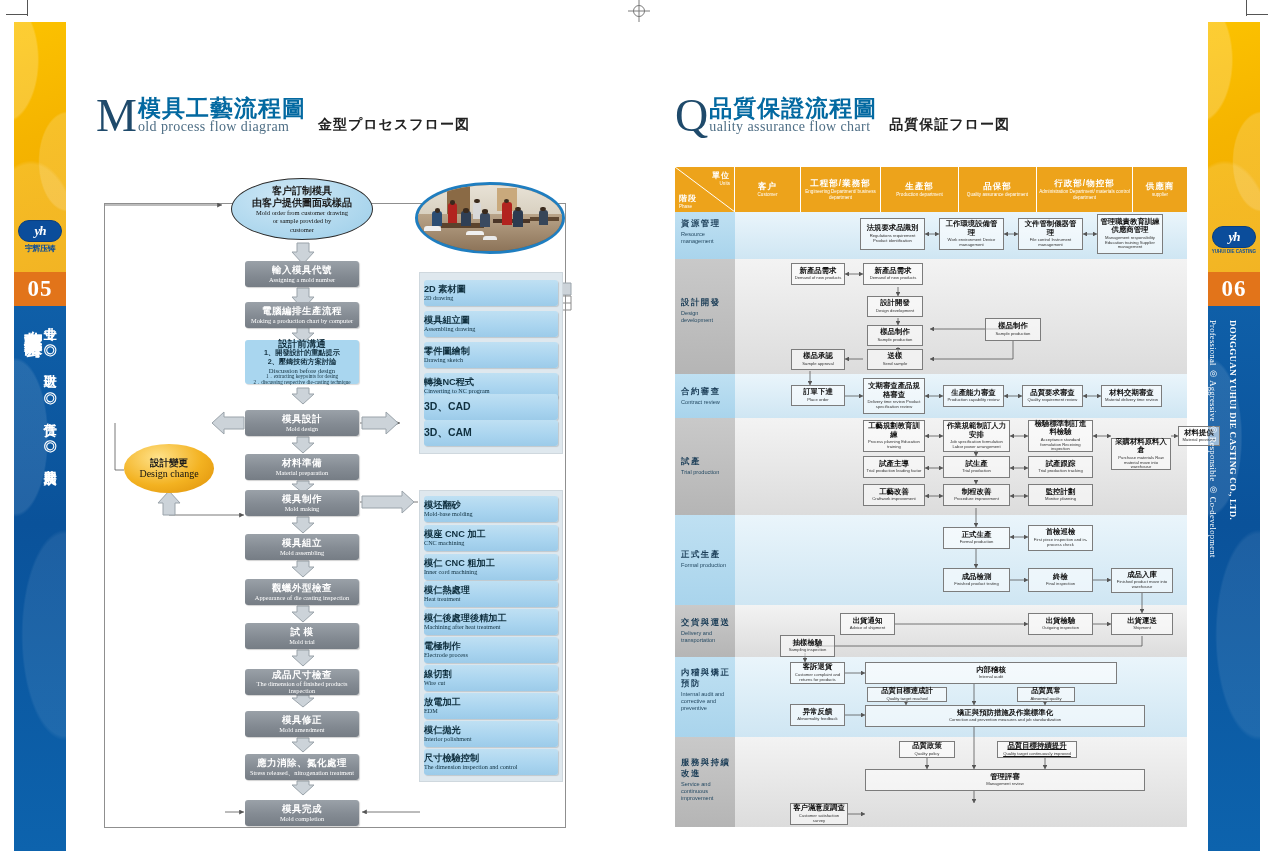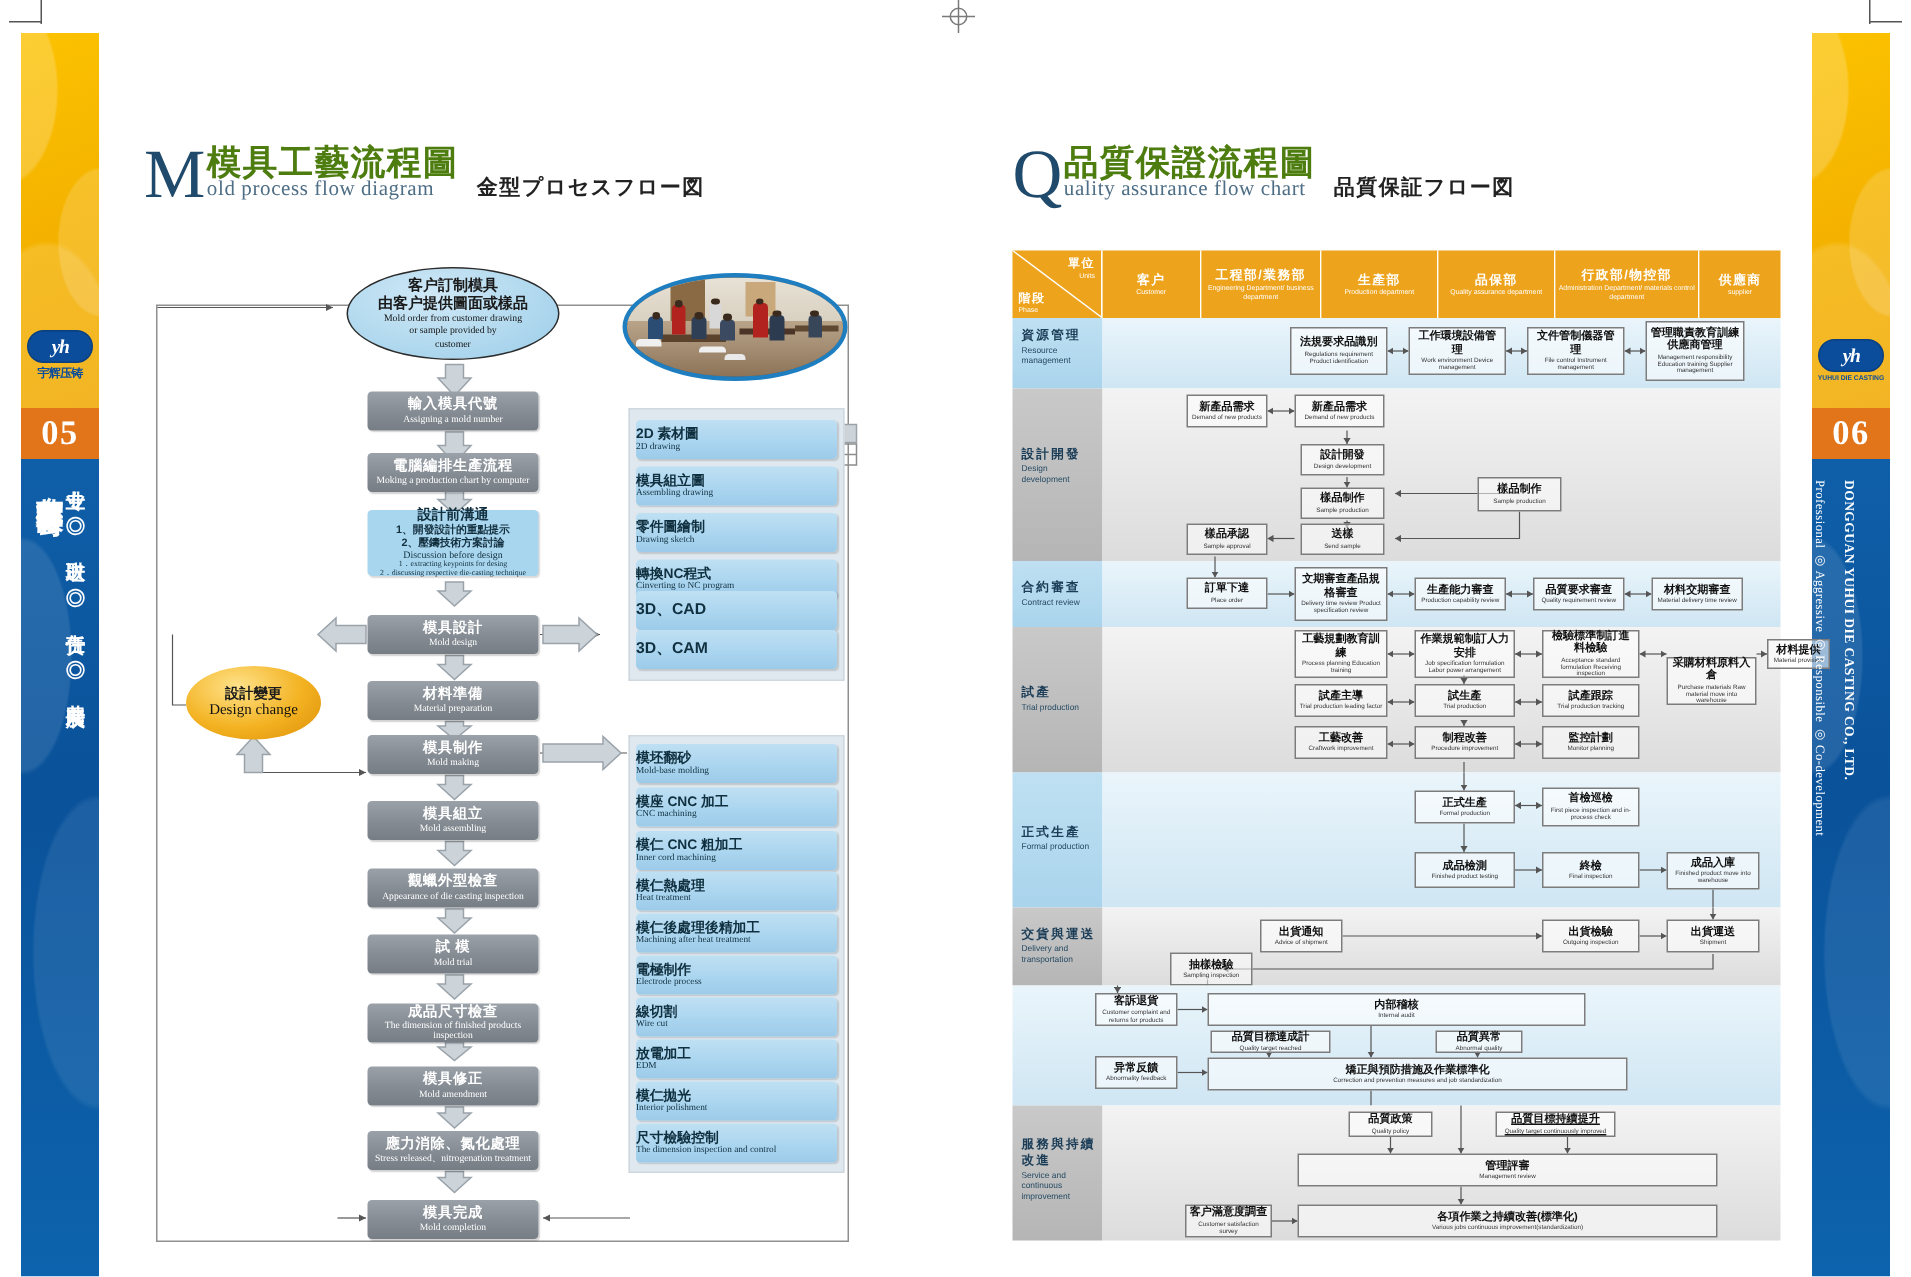--- a/index.html
+++ b/index.html
@@ -91,21 +91,21 @@
   
   .title-block { position:absolute; }
   .title-row { display:flex; align-items:flex-end; }
   .drop-cap {
     font-family:"Liberation Serif", serif;
     font-size: 46px; color:#1f4a6b; line-height:.85;
     margin-right: 1px;
   }
   .title-stack { display:flex; flex-direction:column; }
   .title-cn {
-    font-size: 23px; color:#4d7c0f; font-weight:bold;
+    font-size: 23px; color:#0369a1; font-weight:bold;
     line-height:1.0; letter-spacing:1px;
   }
   .title-en {
     font-family:"Liberation Serif", serif;
     font-size: 14px; color:#4e6e85; line-height:1.05;
     letter-spacing:.4px;
   }
   .title-jp {
     font-size: 14px; color:#222; font-weight:bold;
     margin-left: 12px; margin-bottom: 1px; letter-spacing:1px;
@@ -821,20 +821,24 @@
         <div class="en">Shipment</div>
       </div>
       <div class="nb" style="left:45px;top:30px;width:55px;height:22px;">
         <div class="cn">抽樣檢驗</div>
         <div class="en">Sampling inspection</div>
       </div>
     </div>
   </div>
 
   <div class="qa-row band-a" style="height:80px;">
+    <div class="qa-rowlabel" style="padding-top:10px;">
+      <div class="cn">内稽與矯正預防</div>
+      <div class="en">Internal audit and corrective and preventive</div>
+    </div>
     <div class="qa-rowbody">
       <svg class="conn" width="452" height="80">
         <line class="ln" x1="70" y1="0" x2="70" y2="5" marker-end="url(#a2)"></line>
         <line class="ln" x1="110" y1="16" x2="130" y2="16" marker-end="url(#a2)"></line>
         <line class="ln" x1="110" y1="58" x2="130" y2="58" marker-end="url(#a2)"></line>
         <line class="ln" x1="239" y1="27" x2="239" y2="48" marker-end="url(#a2)"></line>
         <line class="ln" x1="171" y1="44" x2="171" y2="48" marker-end="url(#a2)"></line>
         <line class="ln" x1="310" y1="44" x2="310" y2="48" marker-end="url(#a2)"></line>
         <line class="ln" x1="239" y1="70" x2="239" y2="80"></line>
       </svg>
@@ -887,20 +891,16 @@
         <div class="en">Quality target continuously improved</div>
       </div>
       <div class="nb" style="left:130px;top:32px;width:280px;height:22px;">
         <div class="cn">管理評審</div>
         <div class="en">Management review</div>
       </div>
       <div class="nb" style="left:55px;top:66px;width:58px;height:22px;">
         <div class="cn">客户滿意度調查</div>
         <div class="en">Customer satisfaction survey</div>
       </div>
-      <div class="nb" style="left:130px;top:66px;width:280px;height:22px;">
-        <div class="cn">各項作業之持續改善(標準化)</div>
-        <div class="en">Various jobs continuous improvement(standardization)</div>
-      </div>
     </div>
   </div>
 
 </div>
 
 </body></html>

